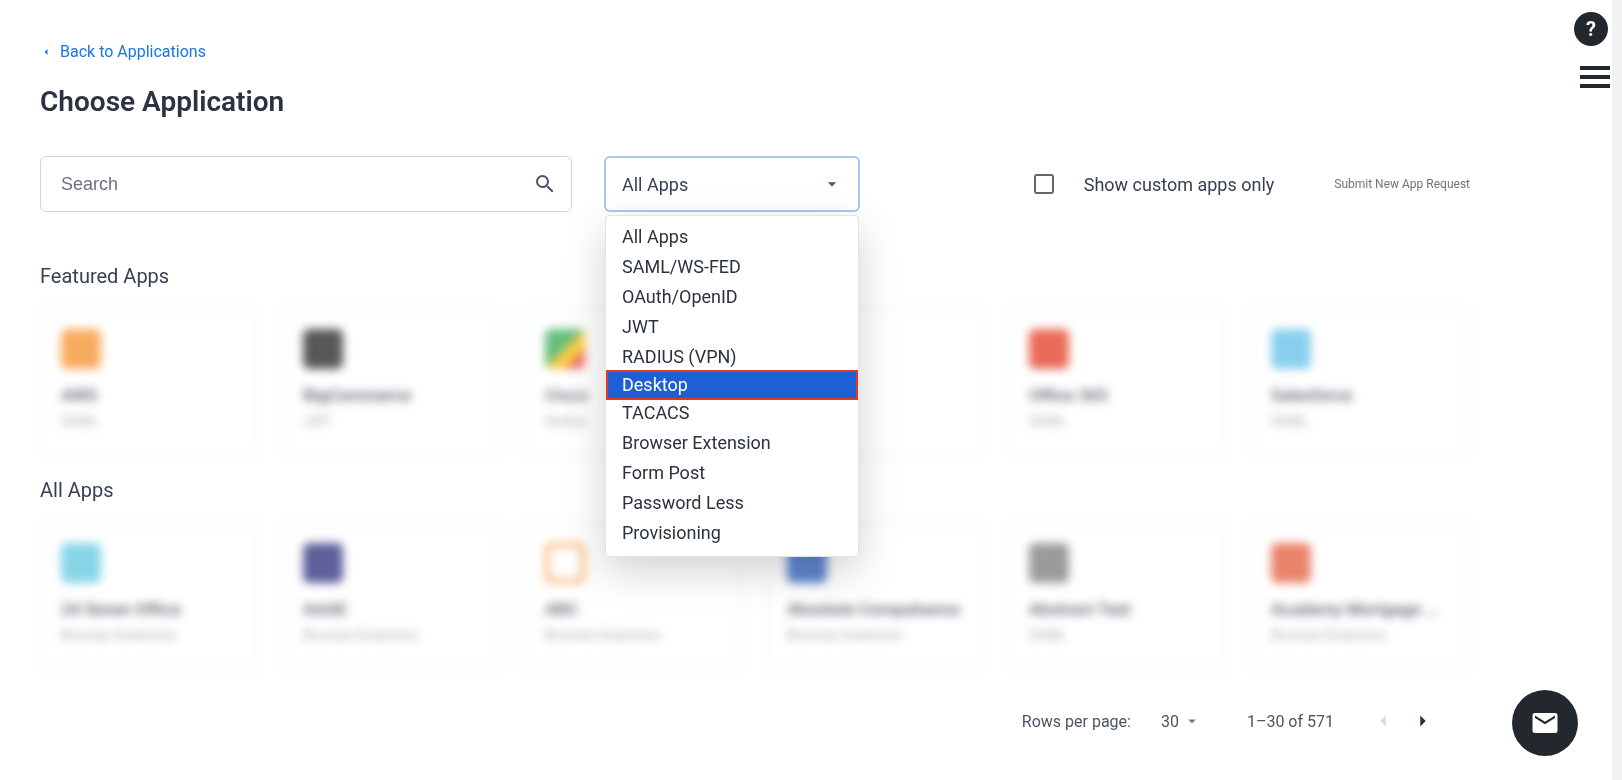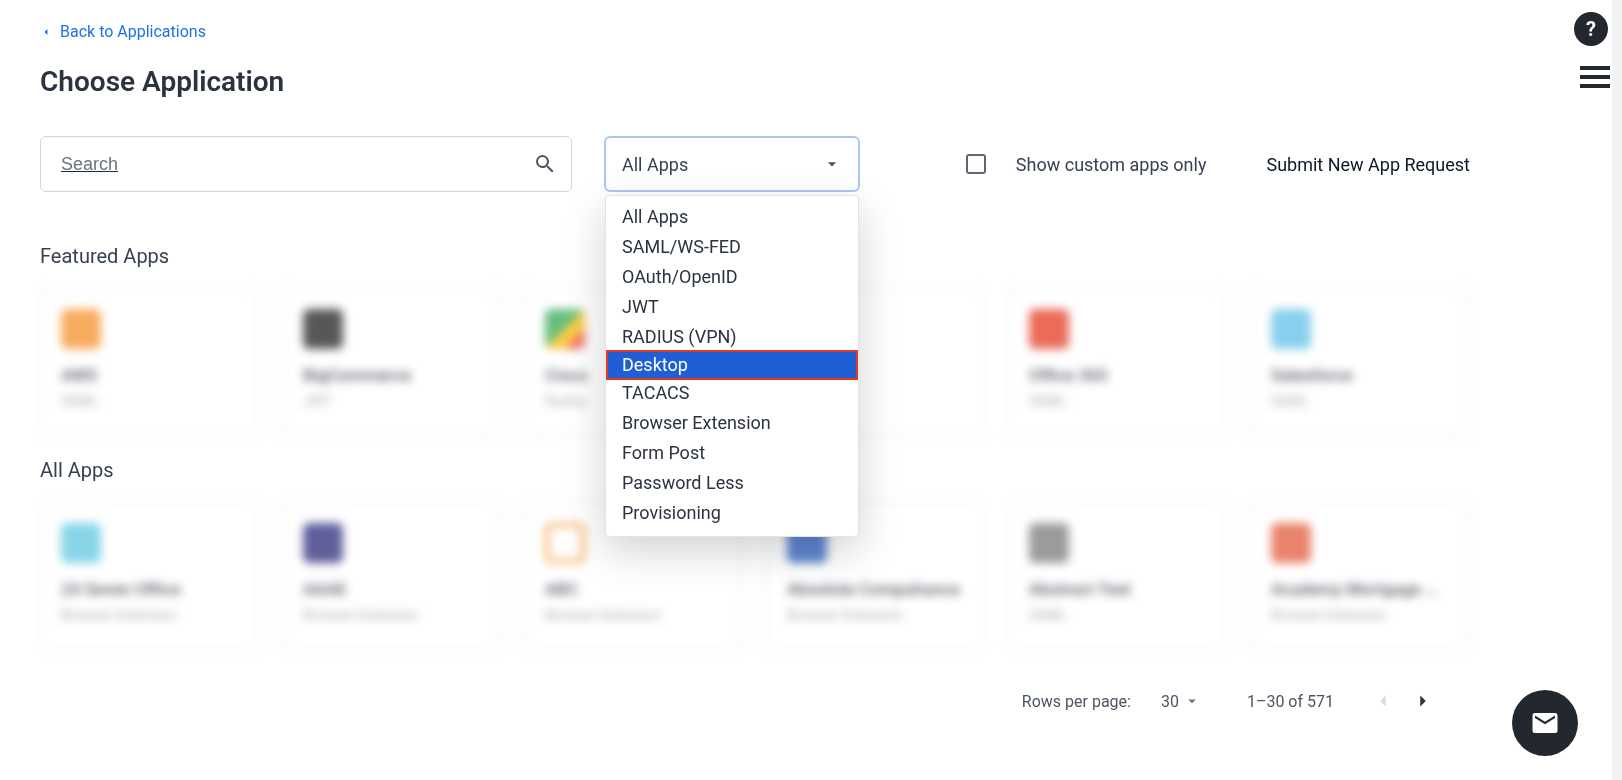--- a/index.html
+++ b/index.html
@@ -7,21 +7,21 @@
     font-family: -apple-system, BlinkMacSystemFont, "Segoe UI", Roboto, Arial, sans-serif;
     background: #fff;
     width: 1622px;
     height: 780px;
     position: relative;
     overflow: hidden;
     color: #1f2937;
   }
   .main-area {
     width: 1510px;
-    padding: 12px 40px 0 40px;
+    padding: 32px 40px 0 40px;
     position: relative;
   }
   .back-link {
     display: inline-flex;
     align-items: center;
     gap: 8px;
     color: #1a73e8;
     font-size: 16px;
     text-decoration: none;
     margin-bottom: 24px;
@@ -42,21 +42,20 @@
   }
   .search-box {
     display: flex;
     align-items: center;
     width: 532px;
     height: 56px;
     border: 1px solid #d1d5db;
     border-radius: 6px;
     padding: 0 14px 0 20px;
     background: #fff;
-    text-decoration: underline;
   }
   .search-box input {
     flex: 1;
     border: none;
     outline: none;
     font-size: 18px;
     color: #374151;
     background: transparent;
   }
   .search-box input::placeholder { color: #6b7280; }
@@ -113,22 +112,22 @@
     color: #374151;
     cursor: pointer;
     margin-left: auto;
   }
   .custom-checkbox .box {
     width: 20px; height: 20px;
     border: 2px solid #5f6773;
     border-radius: 3px;
   }
   .submit-link {
-    color: #0f172a;
-    font-size: 18px;
+    color: #737373;
+    font-size: 12px;
     text-decoration: none;
     margin-left: 28px;
     white-space: nowrap;
   }
   .section-heading {
     font-size: 20px;
     color: #374151;
     font-weight: 400;
     margin-top: 52px;
     margin-bottom: 20px;

